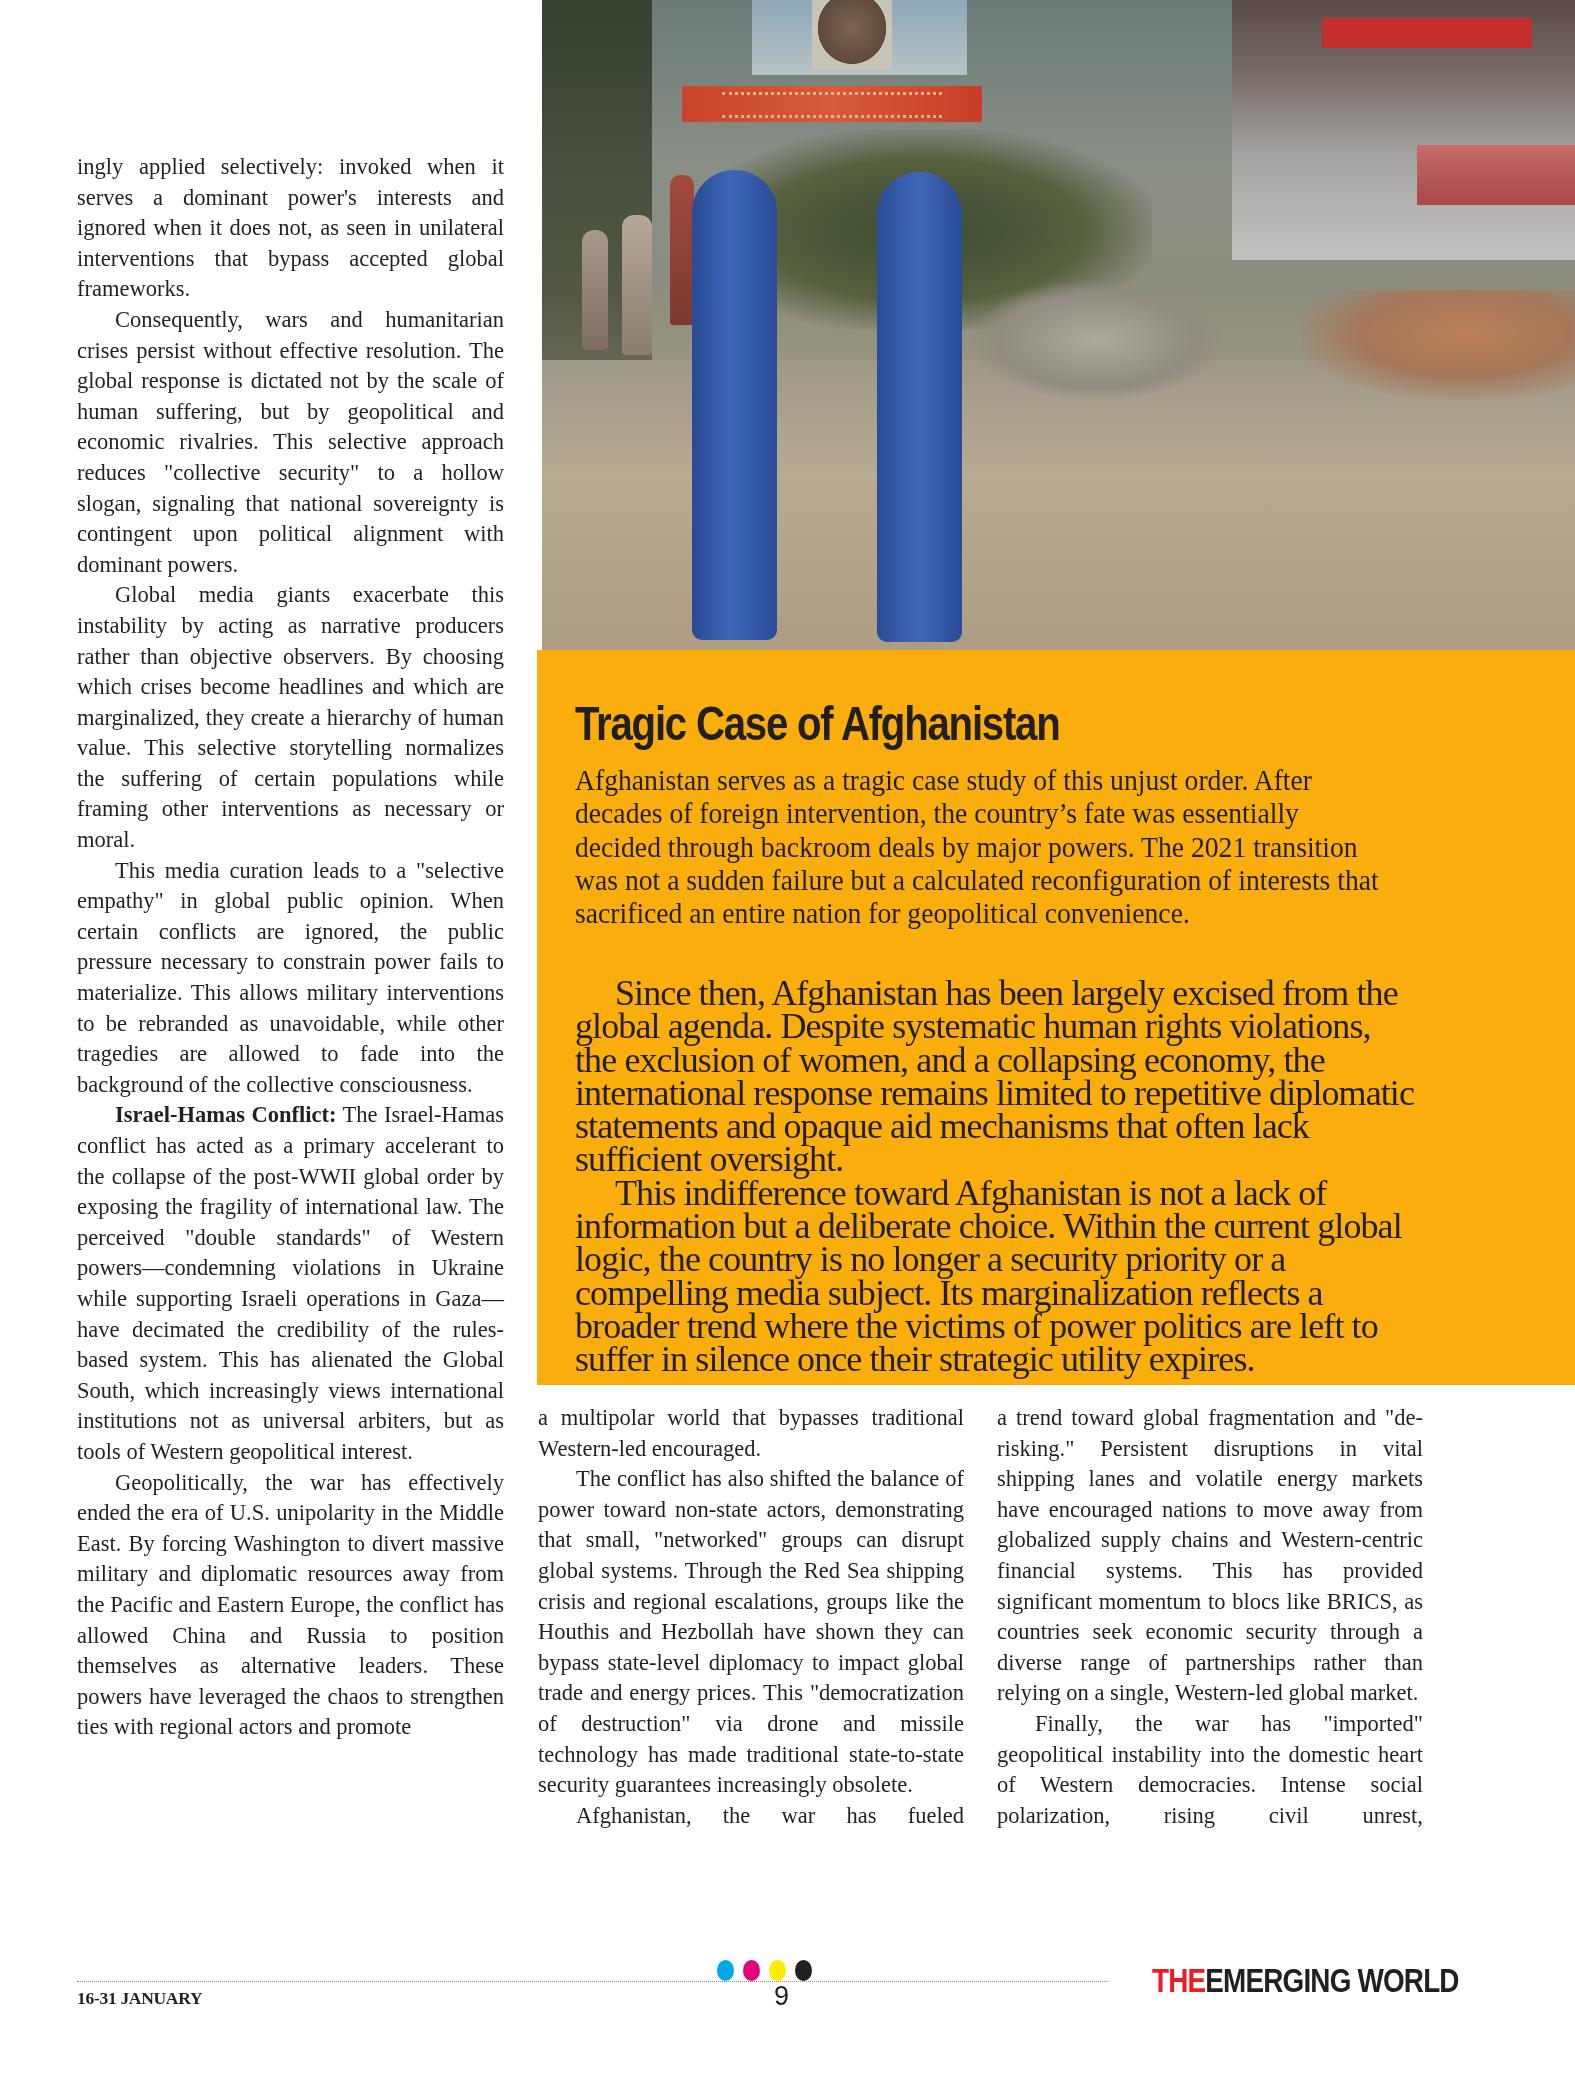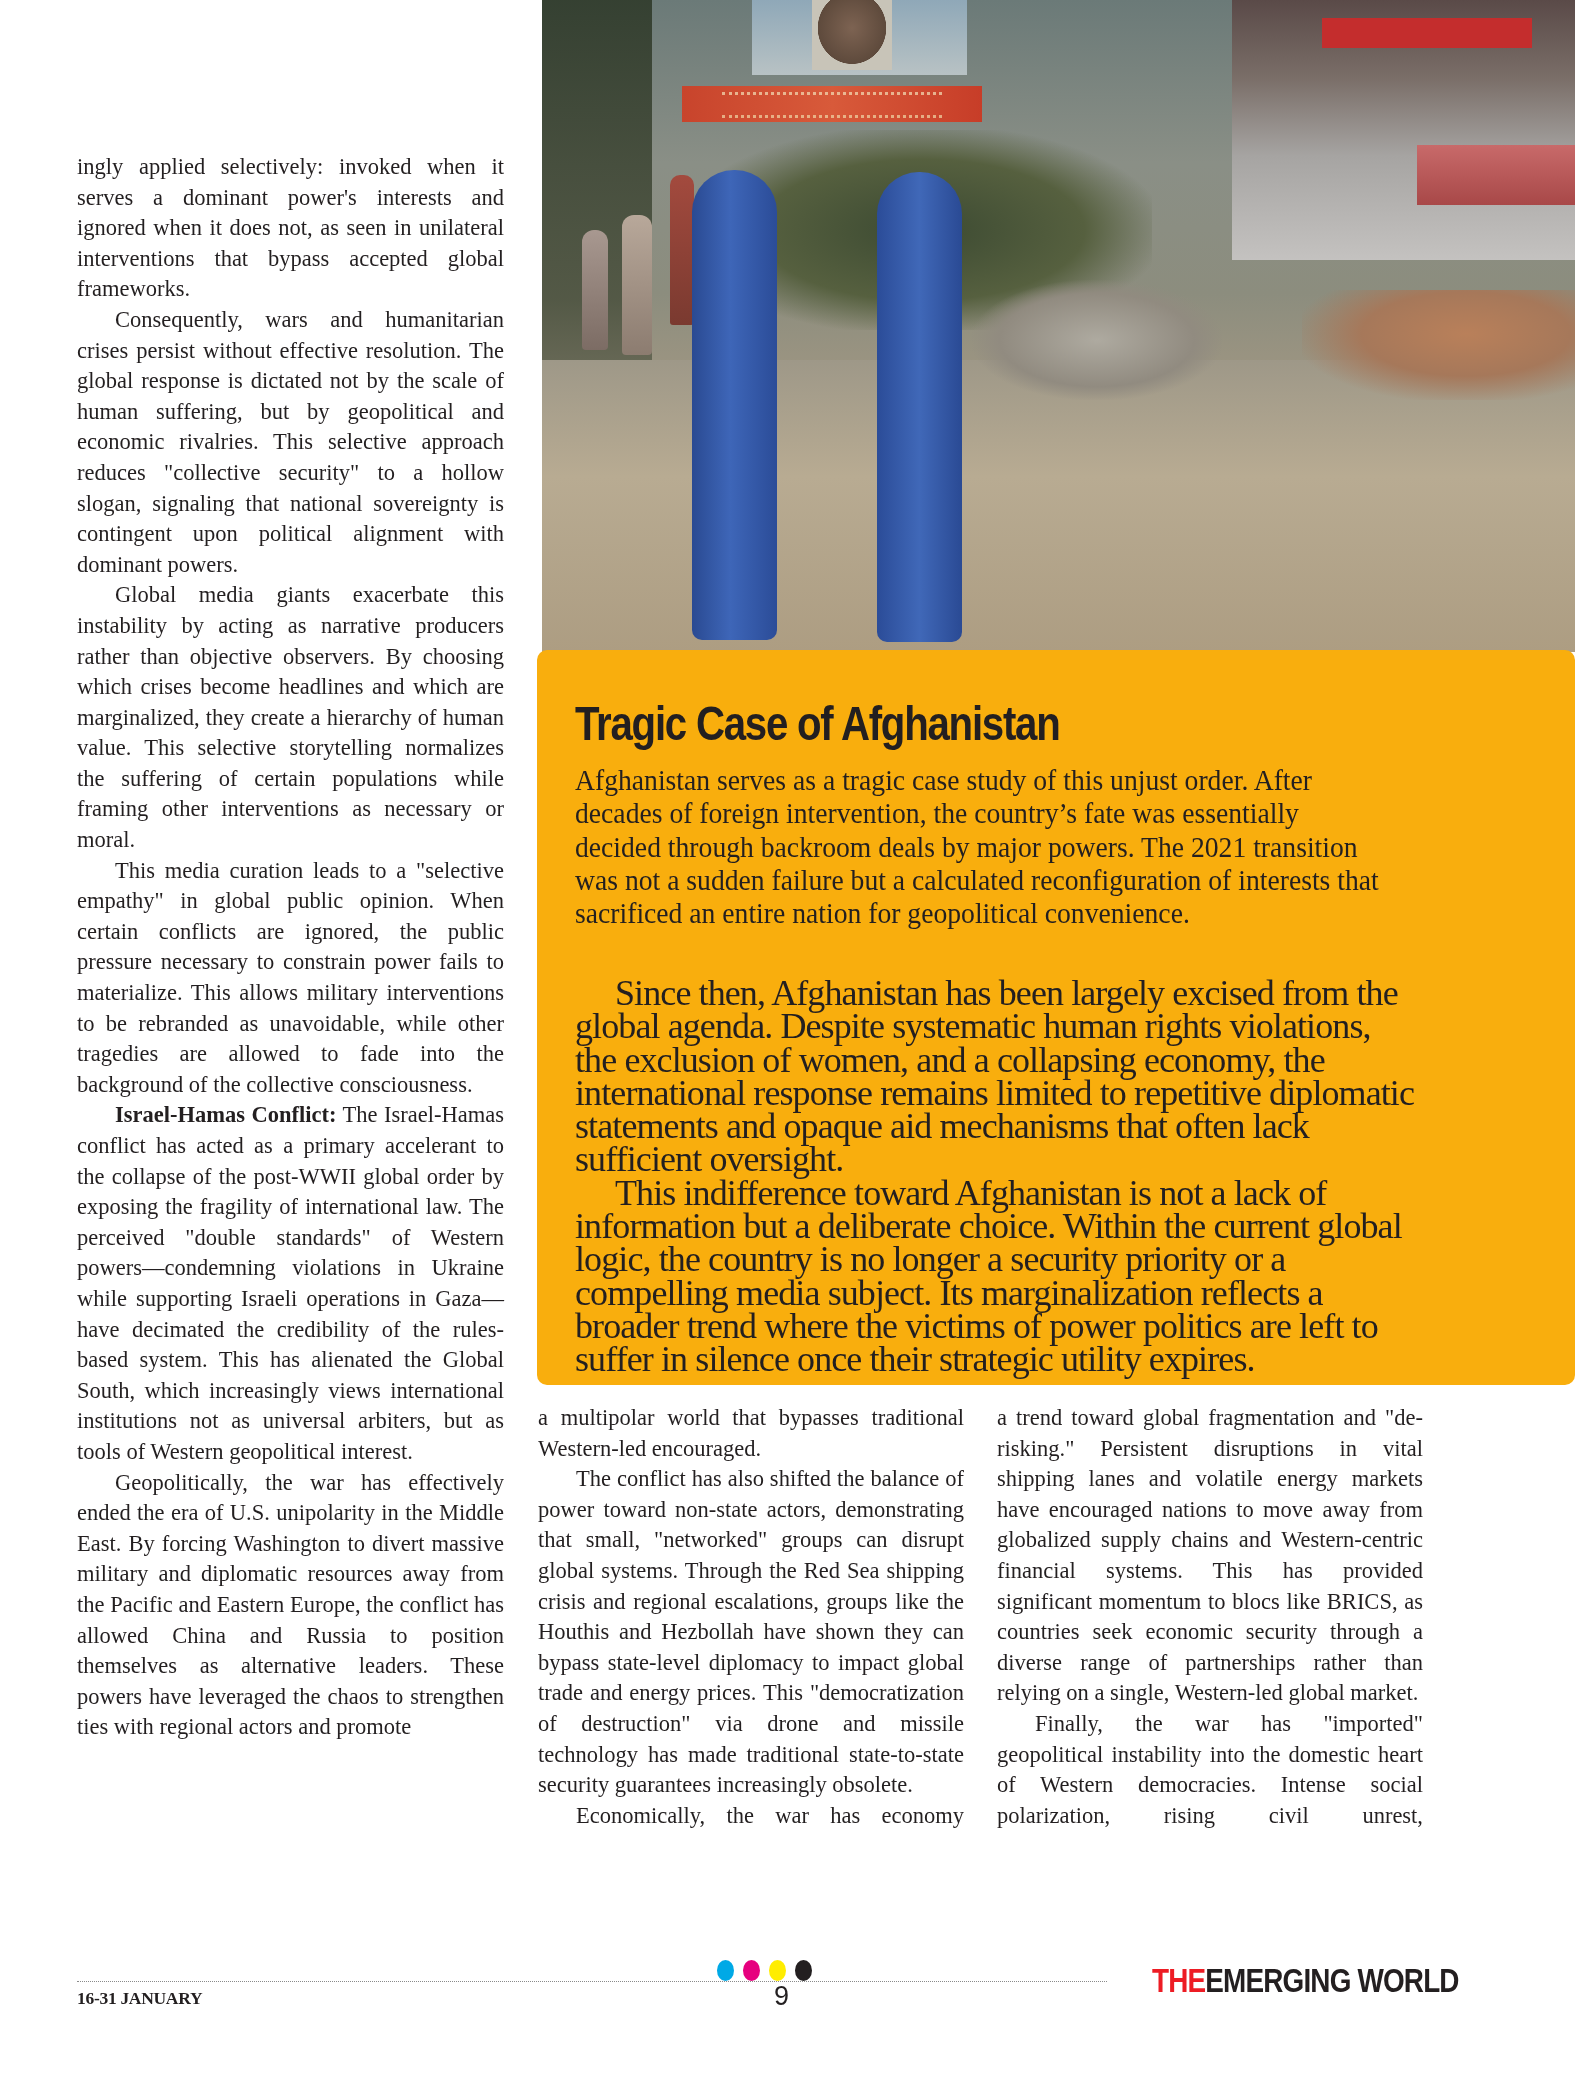--- a/index.html
+++ b/index.html
@@ -43,21 +43,20 @@
   .ph-burqa1 { left: 150px; top: 170px; width: 85px; height: 470px; border-radius: 42px 42px 10px 10px; background: linear-gradient(90deg,#2a4a92,#3e66b8 45%,#2b4c98); }
   .ph-burqa2 { left: 335px; top: 172px; width: 85px; height: 470px; border-radius: 42px 42px 10px 10px; background: linear-gradient(90deg,#2b4c98,#4068b8 50%,#2a4a94); }
   .ph-man1 { left: 80px; top: 215px; width: 30px; height: 140px; background: linear-gradient(180deg,#b8a89a,#8c7c70); border-radius: 12px 12px 4px 4px; }
   .ph-man2 { left: 40px; top: 230px; width: 26px; height: 120px; background: linear-gradient(180deg,#a89890,#7c6c64); border-radius: 12px 12px 4px 4px; }
   .ph-boy { left: 128px; top: 175px; width: 24px; height: 150px; background: linear-gradient(180deg,#a34a3e,#7a3a30); border-radius: 10px 10px 3px 3px; }
 
   
   #afghan-box {
     position: absolute; left: 537px; top: 650px; width: 1038px; height: 735px;
     background: #f9ae0d;
-    border-radius: 10px;
   }
   #afghan-title {
     position: absolute; left: 38px; top: 45px;
     font-family: "Liberation Sans", sans-serif;
     font-weight: bold; font-size: 49px; line-height: 56px;
     color: #231f20; letter-spacing: -1.5px;
     transform: scaleX(0.82); transform-origin: left center;
     white-space: nowrap;
   }
   #afghan-intro {
@@ -137,21 +136,21 @@
   <div id="afghan-intro">Afghanistan serves as a tragic case study of this unjust order. After decades of foreign intervention, the country’s fate was essentially decided through backroom deals by major powers. The 2021 transition was not a sudden failure but a calculated reconfiguration of interests that sacrificed an entire nation for geopolitical convenience.</div>
   <div id="afghan-body">
     <p>Since then, Afghanistan has been largely excised from the global agenda. Despite systematic human rights violations, the exclusion of women, and a collapsing economy, the international response remains limited to repetitive diplomatic statements and opaque aid mechanisms that often lack sufficient oversight.</p>
     <p>This indifference toward Afghanistan is not a lack of information but a deliberate choice. Within the current global logic, the country is no longer a security priority or a compelling media subject. Its marginalization reflects a broader trend where the victims of power politics are left to suffer in silence once their strategic utility expires.</p>
   </div>
 </div>
 
 <div id="col-mid" class="col">
   <p>a multipolar world that bypasses tradi­tional Western-led encouraged.</p>
   <p class="indent">The conflict has also shifted the bal­ance of power toward non-state actors, demonstrating that small, "networked" groups can disrupt global systems. Through the Red Sea shipping crisis and regional escalations, groups like the Houthis and Hezbollah have shown they can bypass state-level diplomacy to impact global trade and energy prices. This "democratization of destruction" via drone and missile technology has made traditional state-to-state security guarantees increasingly obsolete.</p>
-  <p class="indent" style="text-align-last: justify;">Economically, the war has economy</p>
+  <p class="indent" style="text-align-last: justify;">Afghanistan, the war has fueled</p>
 </div>
 
 <div id="col-right" class="col">
   <p>a trend toward global fragmentation and "de-risking." Persistent disruptions in vital shipping lanes and volatile en­ergy markets have encouraged nations to move away from globalized supply chains and Western-centric financial sys­tems. This has provided significant mo­mentum to blocs like BRICS, as coun­tries seek economic security through a diverse range of partnerships rather than relying on a single, Western-led global market.</p>
   <p class="indent" style="text-align-last: justify;">Finally, the war has "imported" geopolitical instability into the domestic heart of Western democracies. Intense social polarization, rising civil unrest,</p>
 </div>
 
 <div id="footer-rule"></div>
 <div class="reg-dot" id="dot-cyan" style="background:#00a9e6;left:717px;"></div>
 <div class="reg-dot" id="dot-magenta" style="background:#e6007e;left:743px;"></div>

